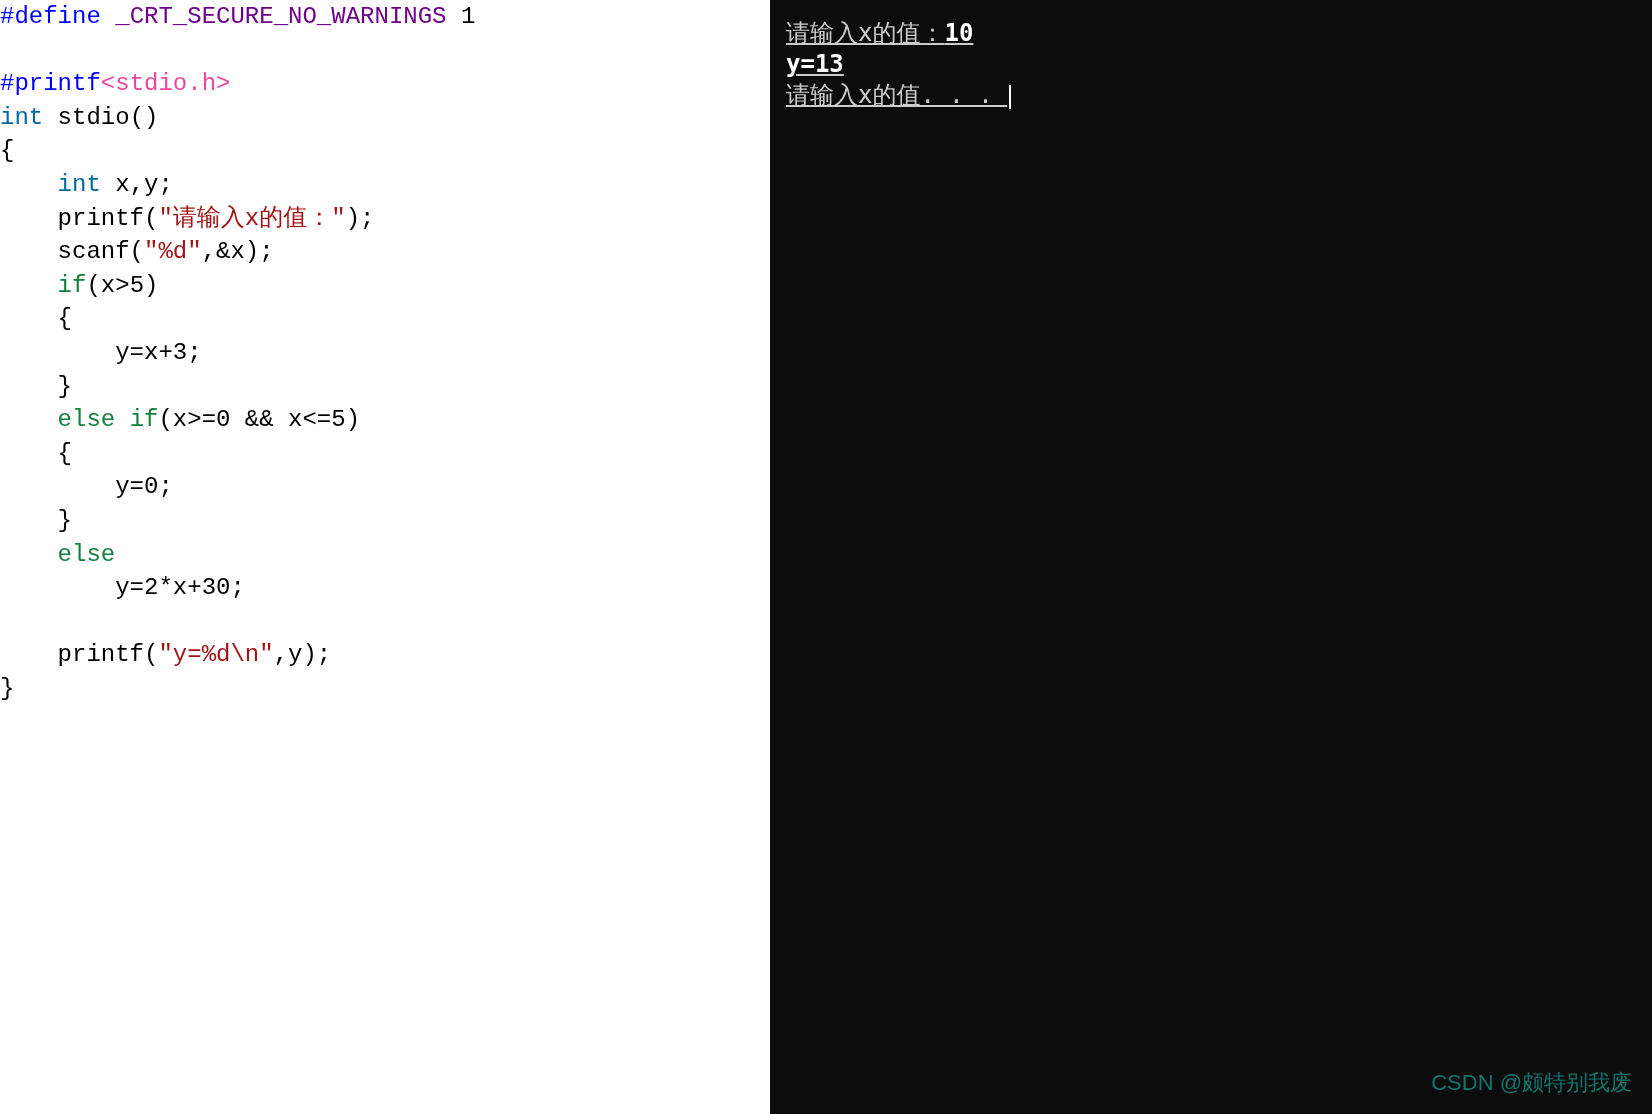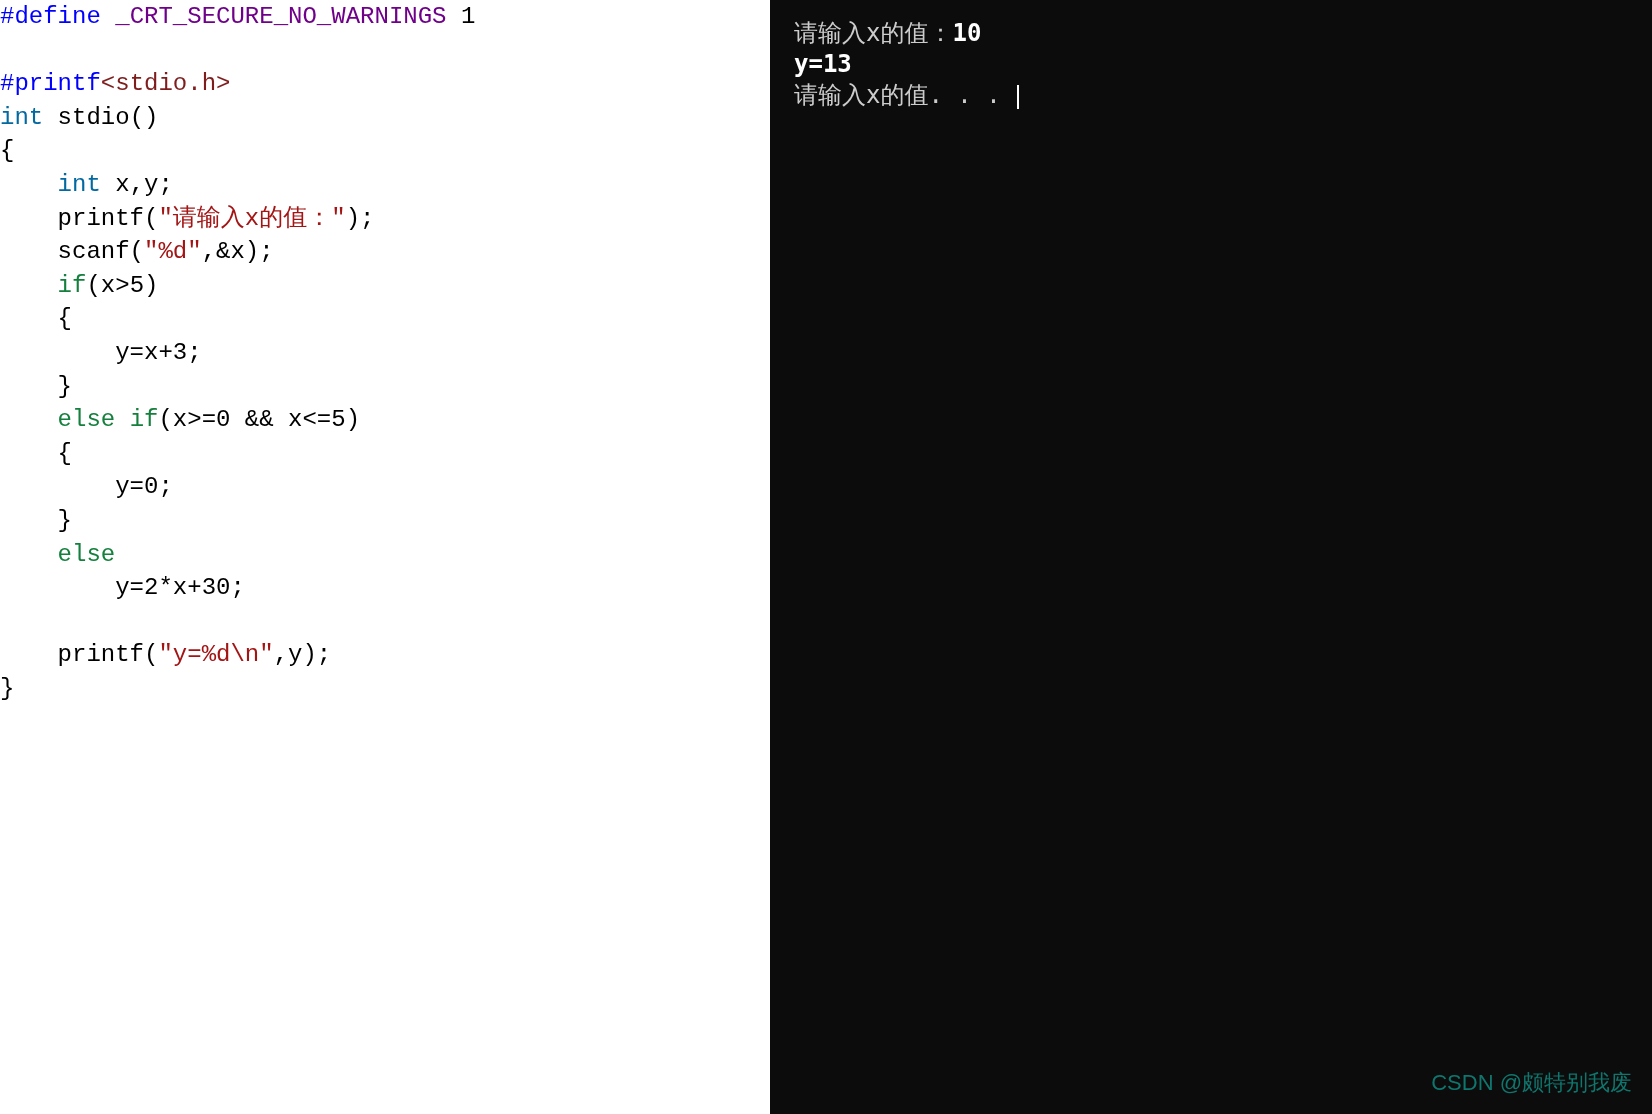--- a/index.html
+++ b/index.html
@@ -22,33 +22,34 @@
       position: relative;
     }
     .code-line {
       white-space: pre;
       font-family: Consolas, 'Courier New', monospace;
     }
     .kw-preproc { color: #0000ff; }
     .kw-macro { color: #6f008a; }
     .kw-type { color: #0369a1; }
     .kw-ctrl { color: #15803d; }
-    .kw-include-path { color: #7f1d1d; }
+    .kw-include-path { color: #ec4899; }
     .kw-string { color: #a31515; }
     .kw-text { color: #000000; }
     .console-pane {
       flex: 1;
       height: 100%;
       background: #0c0c0c;
       color: #cccccc;
       font-family: 'NSimSun', 'SimSun', Consolas, monospace;
       font-size: 24px;
-      padding: 18px 24px;
+      padding: 18px 16px;
       line-height: 1.3;
       position: relative;
+      text-decoration: underline;
     }
     .console-line {
       white-space: pre;
     }
     .console-bold { font-weight: bold; color: #ffffff; }
     .cursor-block {
       display: inline-block;
       width: 2px;
       height: 24px;
       background: #ffffff;

